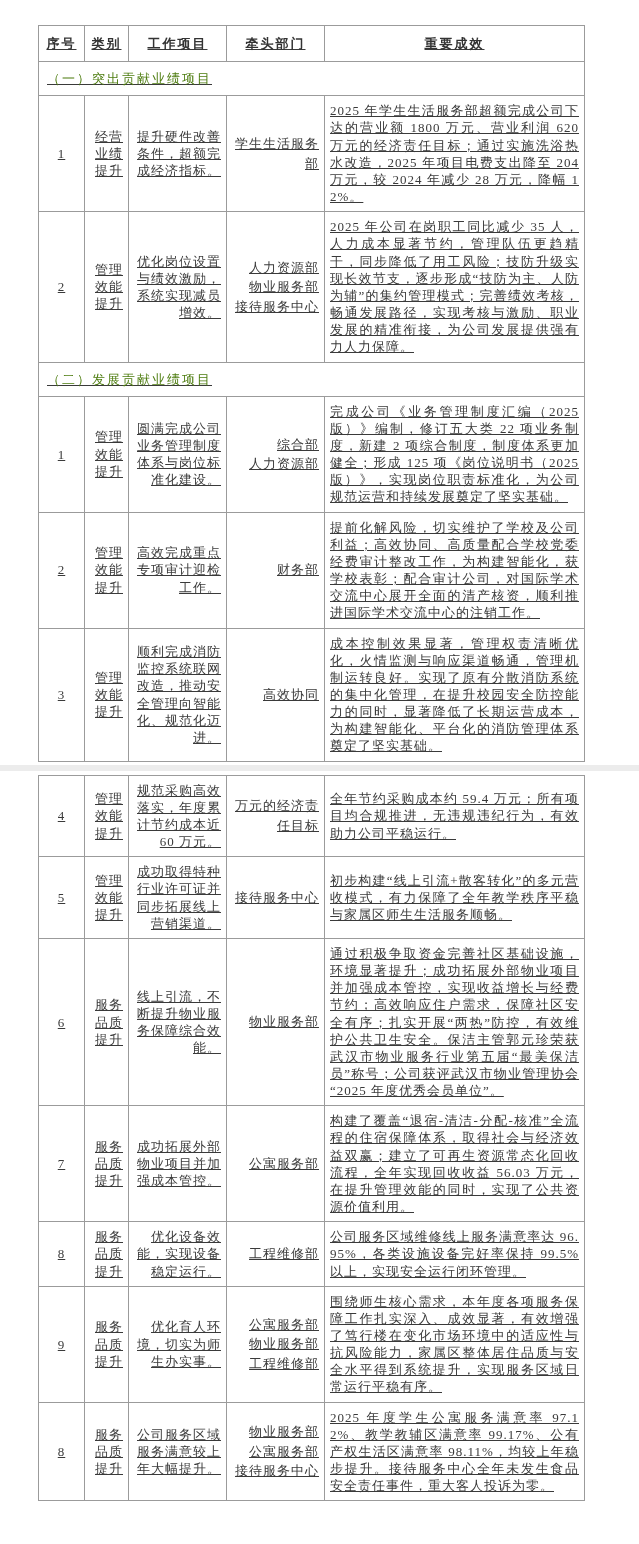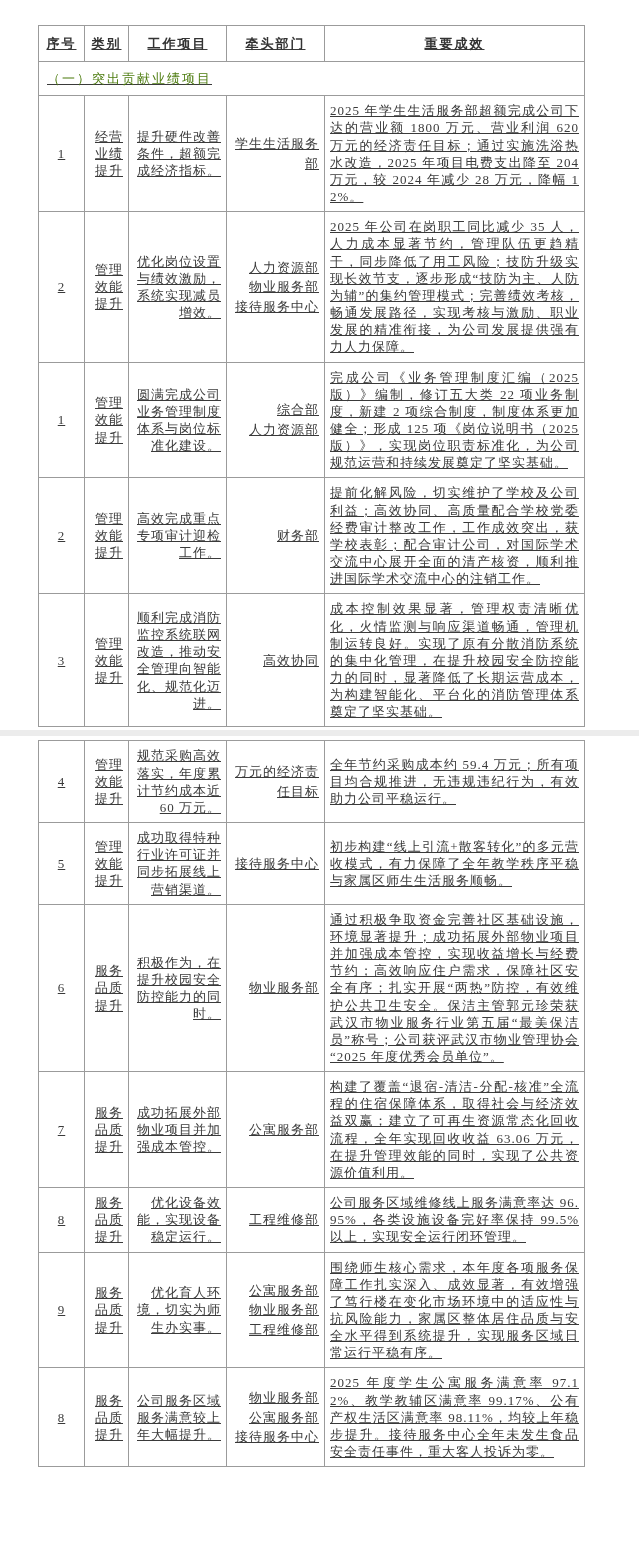--- a/index.html
+++ b/index.html
@@ -131,38 +131,41 @@
             <td class="col-no">2</td>
             <td class="col-cat">管理
 效能
 提升</td>
             <td class="col-proj">优化岗位设置与绩效激励，系统实现减员增效。</td>
             <td class="col-dept">人力资源部
 物业服务部
 接待服务中心</td>
             <td class="col-ach">2025 年公司在岗职工同比减少 35 人，人力成本显著节约，管理队伍更趋精干，同步降低了用工风险；技防升级实现长效节支，逐步形成“技防为主、人防为辅”的集约管理模式；完善绩效考核，畅通发展路径，实现考核与激励、职业发展的精准衔接，为公司发展提供强有力人力保障。</td>
           </tr>
+          <tr class="section-row">
+            <td colspan="5" class="section-cell">（二）发展贡献业绩项目</td>
+          </tr>
           <tr class="item-row">
             <td class="col-no">1</td>
             <td class="col-cat">管理
 效能
 提升</td>
             <td class="col-proj">圆满完成公司业务管理制度体系与岗位标准化建设。</td>
             <td class="col-dept">综合部
 人力资源部</td>
             <td class="col-ach">完成公司《业务管理制度汇编（2025 版）》编制，修订五大类 22 项业务制度，新建 2 项综合制度，制度体系更加健全；形成 125 项《岗位说明书（2025 版）》，实现岗位职责标准化，为公司规范运营和持续发展奠定了坚实基础。</td>
           </tr>
           <tr class="item-row">
             <td class="col-no">2</td>
             <td class="col-cat">管理
 效能
 提升</td>
             <td class="col-proj">高效完成重点专项审计迎检工作。</td>
             <td class="col-dept">财务部</td>
-            <td class="col-ach">提前化解风险，切实维护了学校及公司利益；高效协同、高质量配合学校党委经费审计整改工作，工作成效突出，获学校表彰；配合审计公司，对国际学术交流中心展开全面的清产核资，顺利推进国际学术交流中心的注销工作。</td>
+            <td class="col-ach">提前化解风险，切实维护了学校及公司利益；高效协同、高质量配合学校党委经费审计整改工作，为构建智能化，获学校表彰；配合审计公司，对国际学术交流中心展开全面的清产核资，顺利推进国际学术交流中心的注销工作。</td>
           </tr>
           <tr class="item-row">
             <td class="col-no">3</td>
             <td class="col-cat">管理
 效能
 提升</td>
             <td class="col-proj">顺利完成消防监控系统联网改造，推动安全管理向智能化、规范化迈进。</td>
             <td class="col-dept">高效协同</td>
             <td class="col-ach">成本控制效果显著，管理权责清晰优化，火情监测与响应渠道畅通，管理机制运转良好。实现了原有分散消防系统的集中化管理，在提升校园安全防控能力的同时，显著降低了长期运营成本，为构建智能化、平台化的消防管理体系奠定了坚实基础。</td>
           </tr>
@@ -198,32 +201,32 @@
 提升</td>
             <td class="col-proj">成功取得特种行业许可证并同步拓展线上营销渠道。</td>
             <td class="col-dept">接待服务中心</td>
             <td class="col-ach">初步构建“线上引流+散客转化”的多元营收模式，有力保障了全年教学秩序平稳与家属区师生生活服务顺畅。</td>
           </tr>
           <tr class="item-row">
             <td class="col-no">6</td>
             <td class="col-cat">服务
 品质
 提升</td>
-            <td class="col-proj">积极作为，在提升校园安全防控能力的同时。</td>
+            <td class="col-proj">线上引流，不断提升物业服务保障综合效能。</td>
             <td class="col-dept">物业服务部</td>
             <td class="col-ach">通过积极争取资金完善社区基础设施，环境显著提升；成功拓展外部物业项目并加强成本管控，实现收益增长与经费节约；高效响应住户需求，保障社区安全有序；扎实开展“两热”防控，有效维护公共卫生安全。保洁主管郭元珍荣获武汉市物业服务行业第五届“最美保洁员”称号；公司获评武汉市物业管理协会 “2025 年度优秀会员单位”。</td>
           </tr>
           <tr class="item-row">
             <td class="col-no">7</td>
             <td class="col-cat">服务
 品质
 提升</td>
             <td class="col-proj">成功拓展外部物业项目并加强成本管控。</td>
             <td class="col-dept">公寓服务部</td>
-            <td class="col-ach">构建了覆盖“退宿-清洁-分配-核准”全流程的住宿保障体系，取得社会与经济效益双赢；建立了可再生资源常态化回收流程，全年实现回收收益 63.06 万元，在提升管理效能的同时，实现了公共资源价值利用。</td>
+            <td class="col-ach">构建了覆盖“退宿-清洁-分配-核准”全流程的住宿保障体系，取得社会与经济效益双赢；建立了可再生资源常态化回收流程，全年实现回收收益 56.03 万元，在提升管理效能的同时，实现了公共资源价值利用。</td>
           </tr>
           <tr class="item-row">
             <td class="col-no">8</td>
             <td class="col-cat">服务
 品质
 提升</td>
             <td class="col-proj">优化设备效能，实现设备稳定运行。</td>
             <td class="col-dept">工程维修部</td>
             <td class="col-ach">公司服务区域维修线上服务满意率达 96.95%，各类设施设备完好率保持 99.5% 以上，实现安全运行闭环管理。</td>
           </tr>

